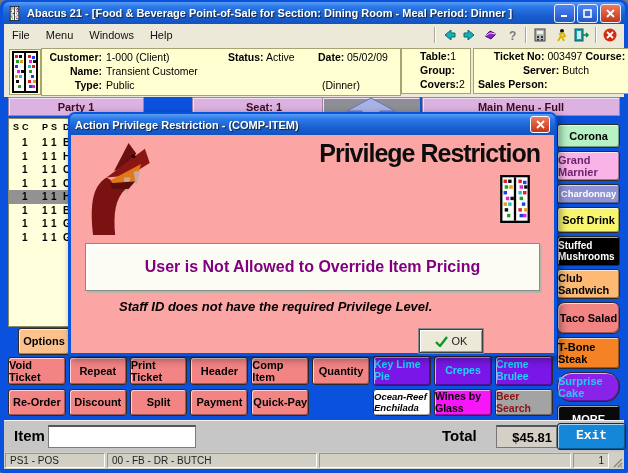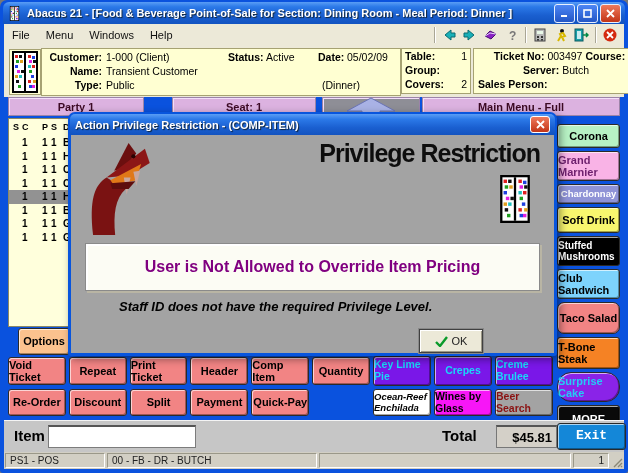--- a/index.html
+++ b/index.html
@@ -23,21 +23,21 @@
   .toolicons{margin-left:auto;display:flex;align-items:center;gap:5px;padding-right:6px;}
   .tsep{width:1px;height:16px;background:#a9a695;border-right:1px solid #fff;}
   .ticon{width:16px;height:16px;display:flex;align-items:center;justify-content:center;}
   
   .infobar{position:absolute;left:4px;top:46px;width:620px;height:51px;background:#ece9d8;}
   .ybox{position:absolute;background:#ffffd2;border:1px solid #a6a272;font-size:10.5px;color:#000;}
   .lbl{font-weight:bold;}
   .ib-icon{left:5px;top:3px;width:30px;height:44px;display:flex;align-items:center;justify-content:center;}
   .ib-main{left:37px;top:2px;width:358px;height:46px;}
   .ib-main span{position:absolute;white-space:nowrap;}
-  .ib-tbl{left:397px;top:2px;width:70px;height:46px;padding:1px 3px;box-sizing:border-box;}
+  .ib-tbl{left:397px;top:2px;width:70px;height:46px;padding:1px 18px;box-sizing:border-box;}
   .ib-tbl .irow{display:flex;justify-content:space-between;height:14px;}
   .ib-tkt{left:469px;top:2px;width:166px;height:46px;padding:1px 4px;box-sizing:border-box;}
   .ib-tkt .irow{display:flex;height:14px;white-space:nowrap;}
   
   .pcell{position:absolute;top:97px;height:19px;background:#dcb2e0;
     border:1px solid #9c84a8;box-shadow:inset 1px 1px 0 #f3defa;box-sizing:border-box;
     display:flex;align-items:center;justify-content:center;
     font-size:11px;font-weight:bold;color:#3c0a24;}
   .pcell.gray{background:#8e8e96;}
   
@@ -84,21 +84,21 @@
   .exitbtn{position:absolute;left:553px;top:2px;width:67px;height:25px;background:#1487d8;
     color:#fff;font-size:13px;font-family:Liberation Mono, monospace;}
   
   .statusbar{position:absolute;left:4px;top:452px;width:620px;height:17px;background:#d2cfc4;
     display:flex;align-items:stretch;gap:2px;padding:1px;box-sizing:border-box;font-size:10px;color:#222;}
   .spanel{border:1px solid;border-color:#9a9889 #fff #fff #9a9889;padding:1px 4px;white-space:nowrap;}
   .sp1{width:90px;} .sp2{width:200px;} .sp3{flex:1;} .sp4{width:26px;text-align:right;}
   .grip{width:12px;display:flex;align-items:flex-end;justify-content:flex-end;}
   
   .dialog{position:absolute;left:68px;top:112px;width:489px;height:244px;z-index:10;
-    background:#a3a3a3;border:3px solid #0855dd;border-radius:7px 7px 3px 3px;
+    background:#fca5a5;border:3px solid #0855dd;border-radius:7px 7px 3px 3px;
     box-shadow:3px 3px 8px rgba(0,0,0,.45);box-sizing:border-box;}
   .dtitle{position:absolute;left:-1px;top:-1px;right:-1px;height:21px;
     background:linear-gradient(180deg,#5a9df5 0%,#2b79e8 25%,#1a5fd0 65%,#1253c0 100%);
     border-radius:5px 5px 0 0;display:flex;align-items:center;padding:0 5px;
     color:#fff;font-size:11px;font-weight:bold;text-shadow:1px 1px 1px #123;}
   .dclose{margin-left:auto;width:18px;height:15px;border:1px solid #fff;border-radius:3px;
     background:linear-gradient(#ef7a5c,#c23518);display:flex;align-items:center;justify-content:center;}
   .dheading{position:absolute;right:14px;top:24px;font-size:25px;font-weight:bold;
     letter-spacing:-1px;color:#0d0d0d;}
   .ddragon{position:absolute;left:14px;top:26px;}
@@ -294,21 +294,21 @@
       <div class="irow" style="gap:3px;">
         <span class="lbl">Sales Person:</span>
         <span></span>
       </div>
     </div>
   </div>
 
   <div class="pcell" style="left:8px;width:136px;">
     <span>Party 1</span>
     </div>
-  <div class="pcell" style="left:172px;width:144px;">
+  <div class="pcell" style="left:192px;width:144px;">
     <span>Seat: 1</span>
     </div>
   <div class="pcell gray" style="left:322px;width:98px;">
     <svg width="48" height="19">
       <polygon points="0,14 24,1 48,14 33,14 33,18 15,18 15,14" fill="#a9b2e5" stroke="#6a74b5"></polygon>
     </svg>
     </div>
   <div class="pcell" style="left:422px;width:198px;">
     <span>Main Menu - Full</span>
     </div>
@@ -405,21 +405,21 @@
       <div class="pbtn" style="background: rgb(247, 22, 247); color: rgb(0, 0, 0);">Wines by Glass</div>
       <div class="pbtn" style="background: #a3a3a3; color: rgb(139, 18, 18);">Beer Search</div>
     </div>
 
   <div class="sidebar">
       <div class="pbtn" style="background: rgb(183, 242, 196); color: rgb(0, 0, 0);">Corona</div>
       <div class="pbtn" style="background: rgb(249, 179, 230); color: rgb(109, 31, 109);">Grand Marnier</div>
       <div class="pbtn" style="background: rgb(143, 147, 214); color: rgb(255, 255, 255);">Chardonnay</div>
       <div class="pbtn" style="background: rgb(248, 246, 110); color: rgb(0, 0, 0);">Soft Drink</div>
       <div class="pbtn" style="background: rgb(0, 0, 0); color: rgb(255, 255, 255);">Stuffed Mushrooms</div>
-      <div class="pbtn" style="background: #7dd3fc; color: rgb(0, 0, 0);">Club Sandwich</div>
+      <div class="pbtn" style="background: #fdba74; color: rgb(0, 0, 0);">Club Sandwich</div>
       <div class="pbtn" style="background: rgb(242, 132, 132); color: rgb(0, 0, 0);">Taco Salad</div>
       <div class="pbtn" style="background: rgb(245, 130, 36); color: rgb(0, 0, 0);">T-Bone Steak</div>
       <div class="pbtn" style="background: rgb(138, 35, 232); color: rgb(36, 204, 244); border-radius: 14px;">Surprise Cake</div>
       <div class="pbtn" style="background: rgb(10, 10, 10); color: rgb(255, 255, 255);">MORE</div>
     </div>
 
   <div class="itembar">
     <span class="biglbl" style="left:10px;">Item</span>
     <input class="iteminput" value="" style="">
     <span class="biglbl" style="left:438px;">Total</span>

